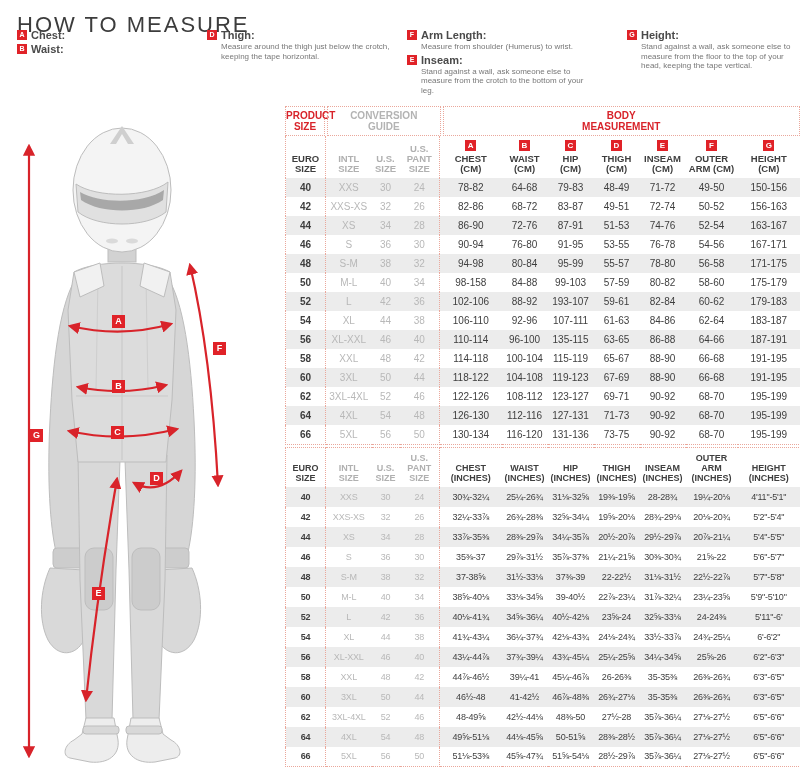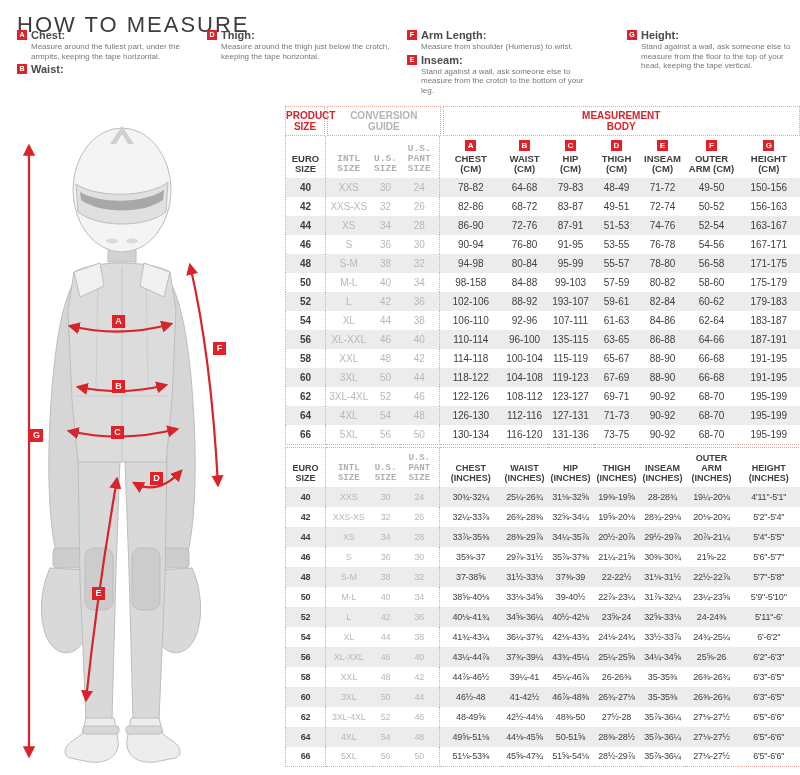--- a/index.html
+++ b/index.html
@@ -49,21 +49,21 @@
   .ghdr.g3 { width:359px; color:#d8232a; margin-left:2px; }
   table { border-collapse:collapse; table-layout:fixed; width:515px; }
   th, td { text-align:center; vertical-align:middle; padding:0; }
   td { font-size:10px; height:19px; color:#3e3e3e; }
   #inches-table td { font-size:9px; height:20px; letter-spacing:-0.2px; }
   td.mut { color:#b8b8b8; }
   td.euro { font-weight:bold; }
   tr.stripe td { background:#ececec; }
   th { font-weight:bold; font-size:9.5px; line-height:10px; color:#3e3e3e;
        vertical-align:bottom; padding:4px 0 4px; background:#fff; }
-  th.mut { color:#b0b0b0;font-family:Liberation Mono, monospace; }
+  th.mut { color:#b0b0b0; }
   #inches-table th { font-size:9px; border-top:1px dotted #eaa79b; padding:5px 0 4px; }
   .th-badge {
     width:11px; height:11px; background:#e02228; color:#fff; font-size:8px;
     font-weight:bold; line-height:11px; margin:0 auto 3px;
   }
   .bl { border-left:1px dotted #eaa79b; }
   .br { border-right:1px dotted #eaa79b; }
   tbody tr:last-child td { border-bottom:1px dotted #eaa79b; }
   #cm-table { margin-bottom:2px; }
 </style>
@@ -71,21 +71,20 @@
 <body>
 
 <div class="page-title">HOW TO MEASURE</div>
 
 <div class="inst-col c1">
     <div class="inst-item">
       <div class="inst-head">
         <span class="letter-badge">A</span>
         <span class="inst-name">Chest:</span>
       </div>
-      <div class="inst-text">Measure around the fullest part, under the armpits, keeping the tape horizontal.</div>
     </div>
     <div class="inst-item">
       <div class="inst-head">
         <span class="letter-badge">B</span>
         <span class="inst-name">Waist:</span>
       </div>
     </div>
   </div>
 <div class="inst-col c2">
     <div class="inst-item">
@@ -189,22 +188,22 @@
   <div class="group-headers">
     <div class="ghdr g1">
       <span>PRODUCT</span>
         <span>SIZE</span>
     </div>
     <div class="ghdr g2">
       <span>CONVERSION</span>
         <span>GUIDE</span>
     </div>
     <div class="ghdr g3">
-      <span>MEASUREMENT</span>
-        <span>BODY</span>
+      <span>BODY</span>
+        <span>MEASUREMENT</span>
     </div>
   </div>
   <table id="cm-table">
       <colgroup>
         <col style="width: 40px;">
         <col style="width: 46px;">
         <col style="width: 28px;">
         <col style="width: 40px;">
         <col style="width: 62px;">
         <col style="width: 46px;">

